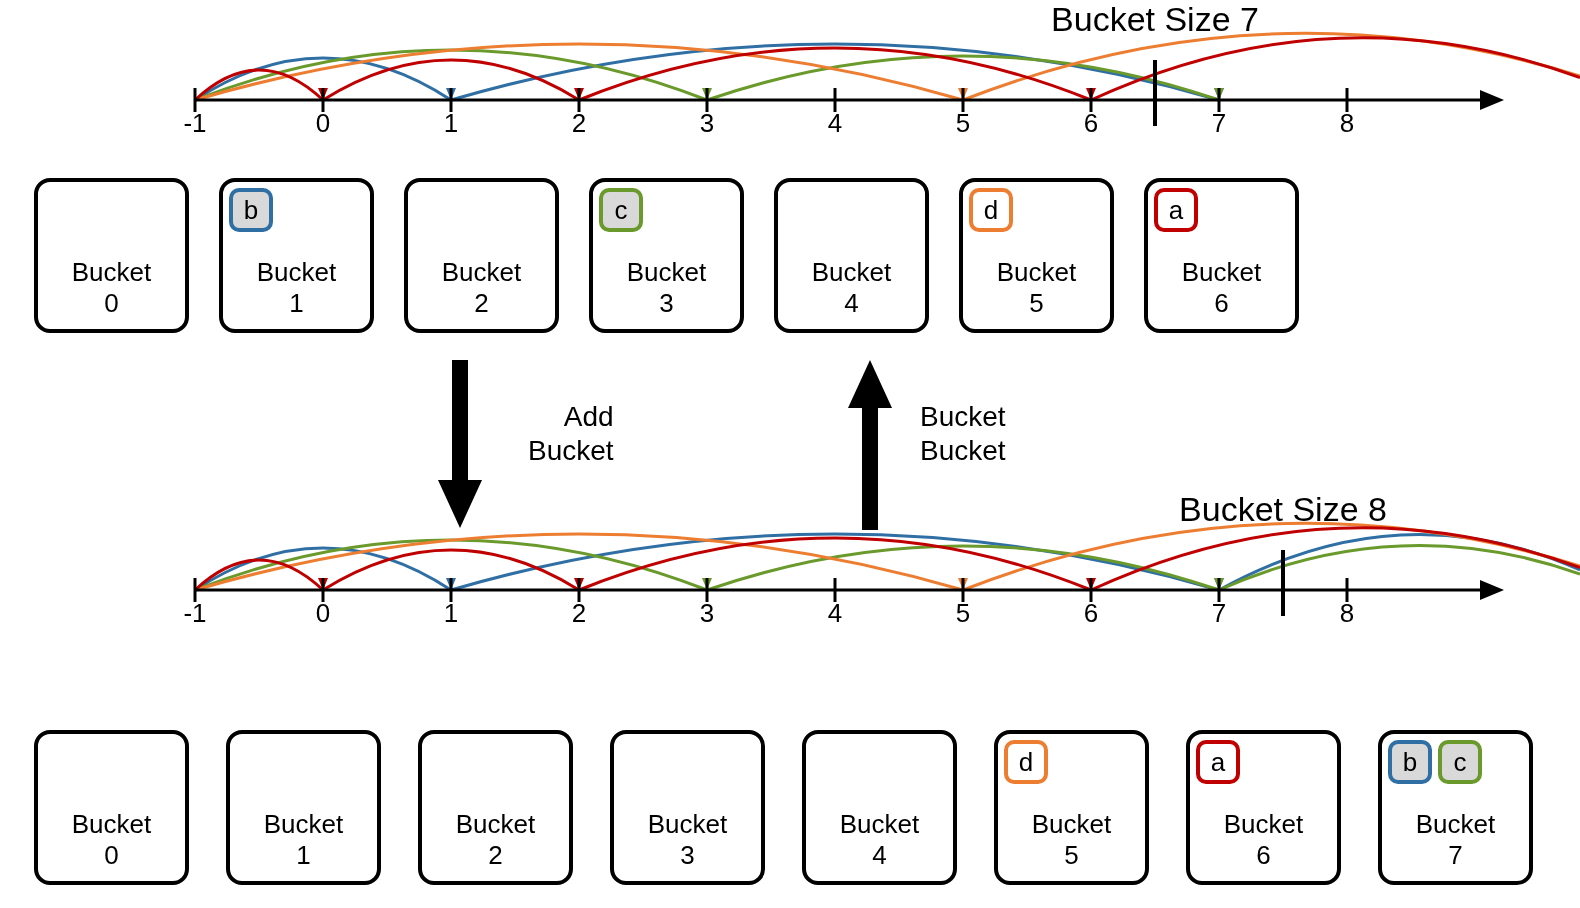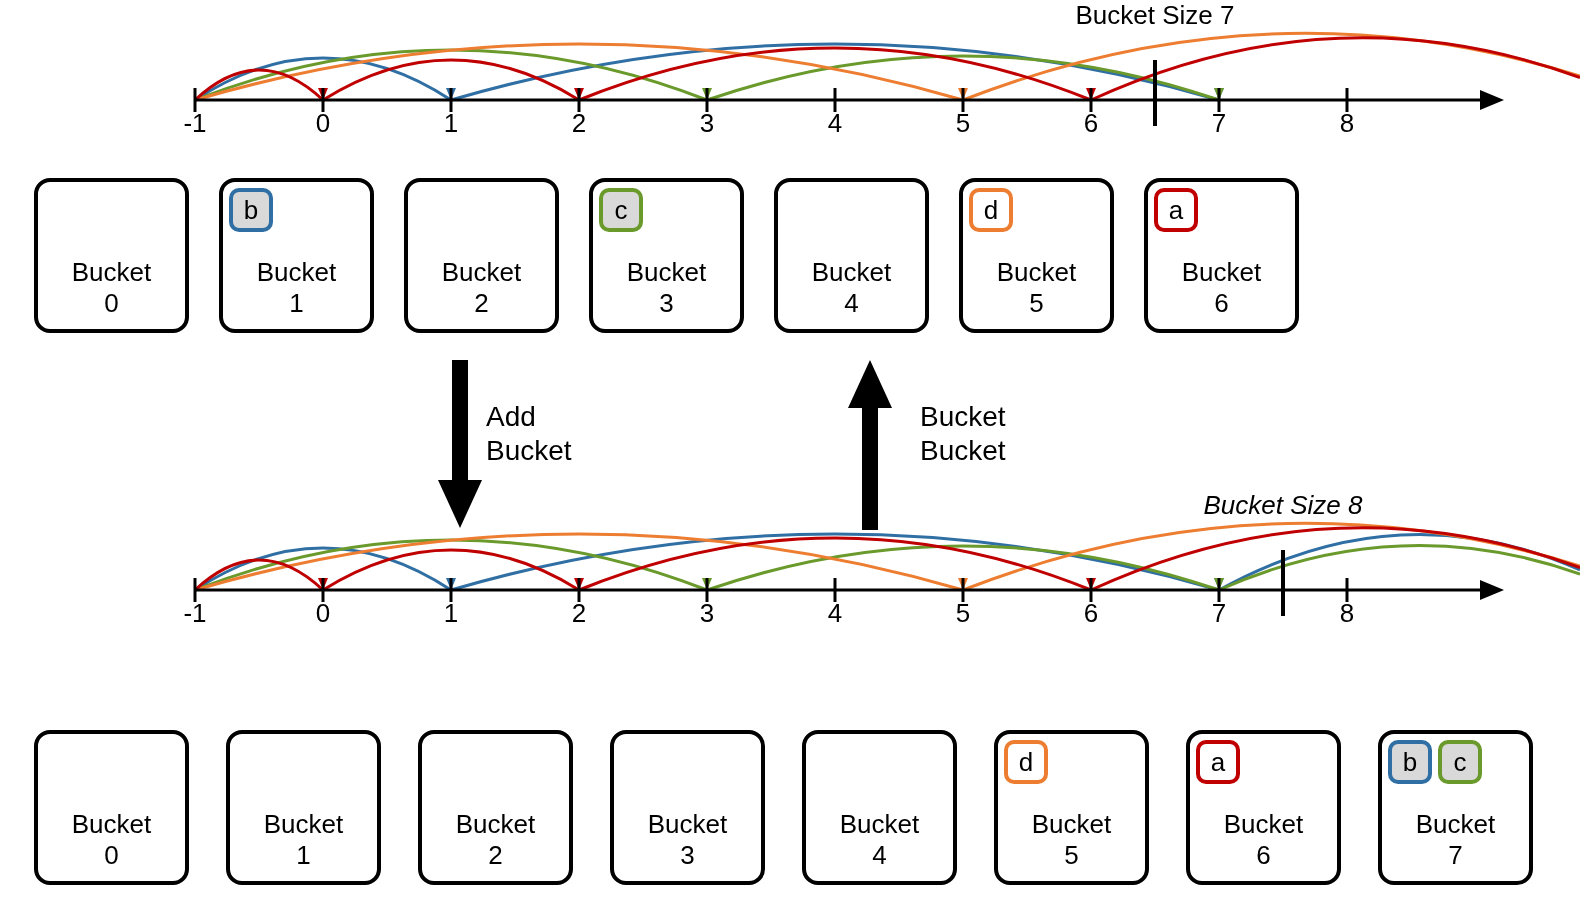--- a/index.html
+++ b/index.html
@@ -18,21 +18,21 @@
     position: absolute;
   }
   .tick-label {
     position: absolute;
     font-size: 26px;
     text-align: center;
     transform: translateX(-50%);
   }
   .size-label {
     position: absolute;
-    font-size: 26px;
+    font-size: 34px;
     transform: translateX(-50%);
     white-space: nowrap;
   }
   .size-tick {
     position: absolute;
     width: 4px;
     background: #000;
   }
   .bucket-row {
     position: absolute;
@@ -161,21 +161,21 @@
       <div class="bucket" style="width: 155px; height: 155px;">
         <div class="item red item-nofill" style="left: 6px; top: 6px;">a</div>
         <div class="bucket-label">Bucket<br>6</div>
       </div>
     </div>
 
   <svg style="position:absolute; left:430px; top:360px;" width="60" height="170">
     <rect x="22" y="0" width="16" height="130" fill="#000"></rect>
     <polygon points="8,120 52,120 30,168" fill="#000"></polygon>
   </svg>
-  <div class="op-label" style="left:486px; top:400px;">
+  <div class="op-label" style="left:528px; top:400px;text-align:right;">
     <span>Add</span><br>
     <span>Bucket</span>
   </div>
 
   <svg style="position:absolute; left:840px; top:360px;" width="60" height="170">
     <polygon points="8,48 52,48 30,0" fill="#000"></polygon>
     <rect x="22" y="40" width="16" height="130" fill="#000"></rect>
   </svg>
   <div class="op-label" style="left:920px; top:400px;">
     <span>Bucket</span><br>
@@ -210,21 +210,21 @@
       <line x1="451" x2="451" y1="88" y2="112" stroke="#000" stroke-width="3"></line>
       <line x1="579" x2="579" y1="88" y2="112" stroke="#000" stroke-width="3"></line>
       <line x1="707" x2="707" y1="88" y2="112" stroke="#000" stroke-width="3"></line>
       <line x1="835" x2="835" y1="88" y2="112" stroke="#000" stroke-width="3"></line>
       <line x1="963" x2="963" y1="88" y2="112" stroke="#000" stroke-width="3"></line>
       <line x1="1091" x2="1091" y1="88" y2="112" stroke="#000" stroke-width="3"></line>
       <line x1="1219" x2="1219" y1="88" y2="112" stroke="#000" stroke-width="3"></line>
       <line x1="1347" x2="1347" y1="88" y2="112" stroke="#000" stroke-width="3"></line>
     </svg>
 
-  <div class="size-label" id="bottom-size-label" style="left: 1283px; top: 490px; font-style: italic;">Bucket Size 8</div>
+  <div class="size-label" id="bottom-size-label" style="left: 1283px; top: 490px;">Bucket Size 8</div>
   <div class="size-tick" id="bottom-size-tick" style="left: 1281px; top: 550px; height: 66px;"></div>
 
   <div id="bottom-tick-labels">
       <div class="tick-label" style="left: 195px; top: 598px;">-1</div>
       <div class="tick-label" style="left: 323px; top: 598px;">0</div>
       <div class="tick-label" style="left: 451px; top: 598px;">1</div>
       <div class="tick-label" style="left: 579px; top: 598px;">2</div>
       <div class="tick-label" style="left: 707px; top: 598px;">3</div>
       <div class="tick-label" style="left: 835px; top: 598px;">4</div>
       <div class="tick-label" style="left: 963px; top: 598px;">5</div>

